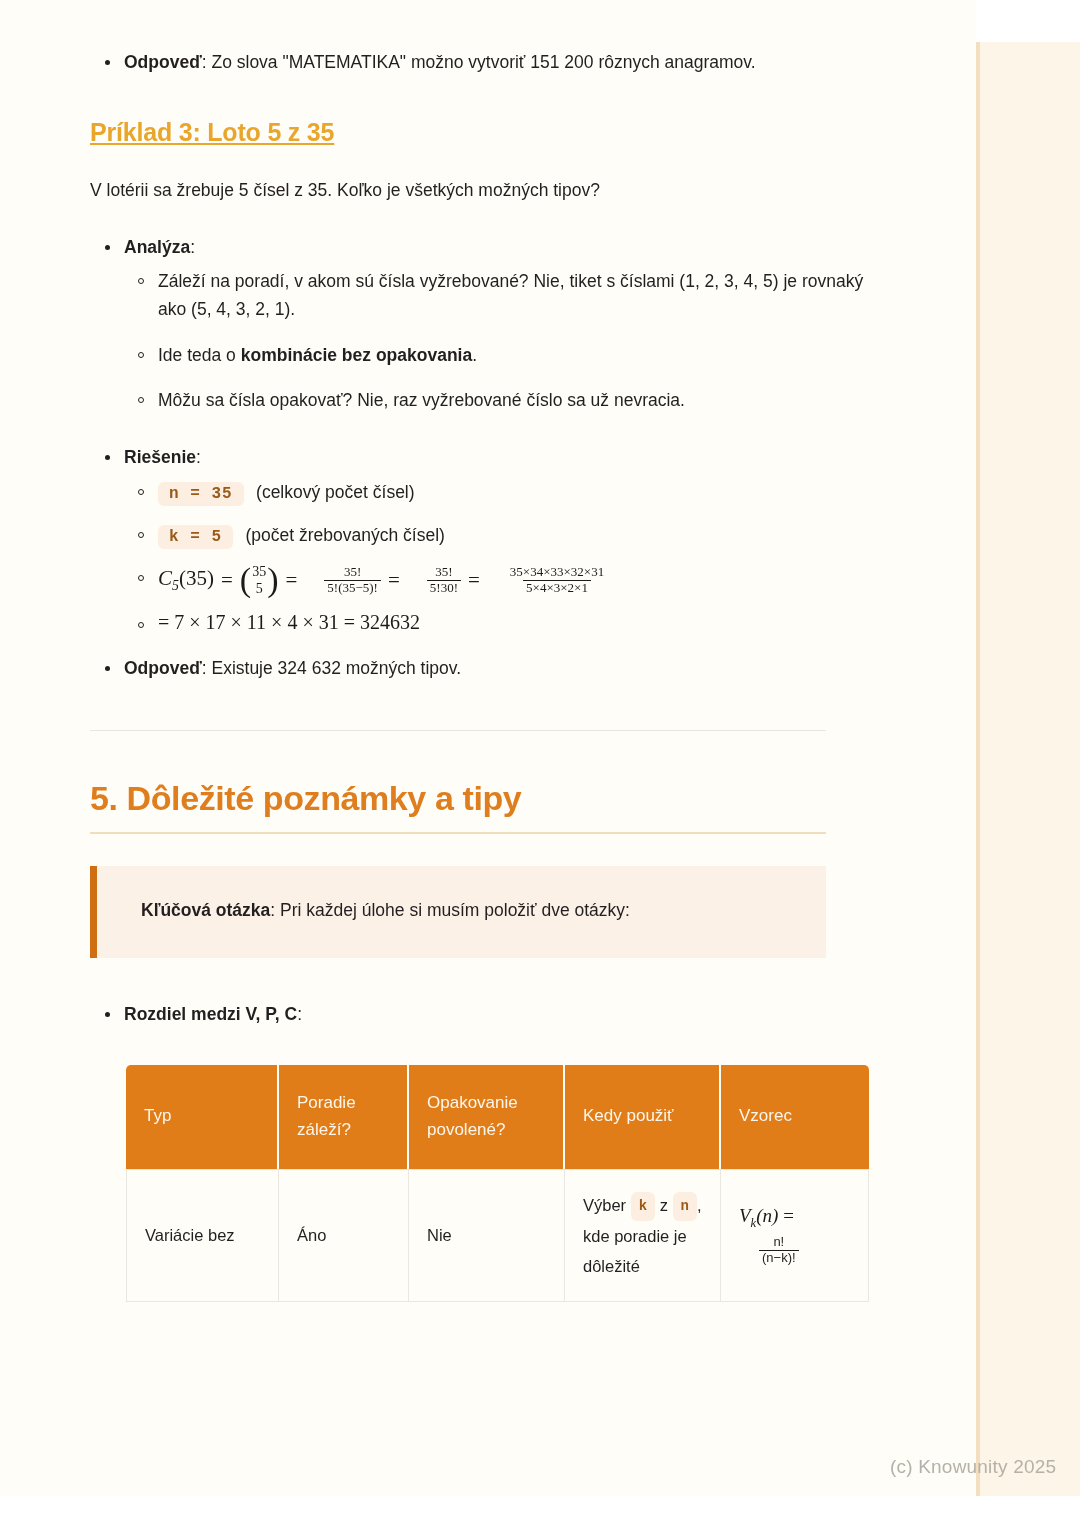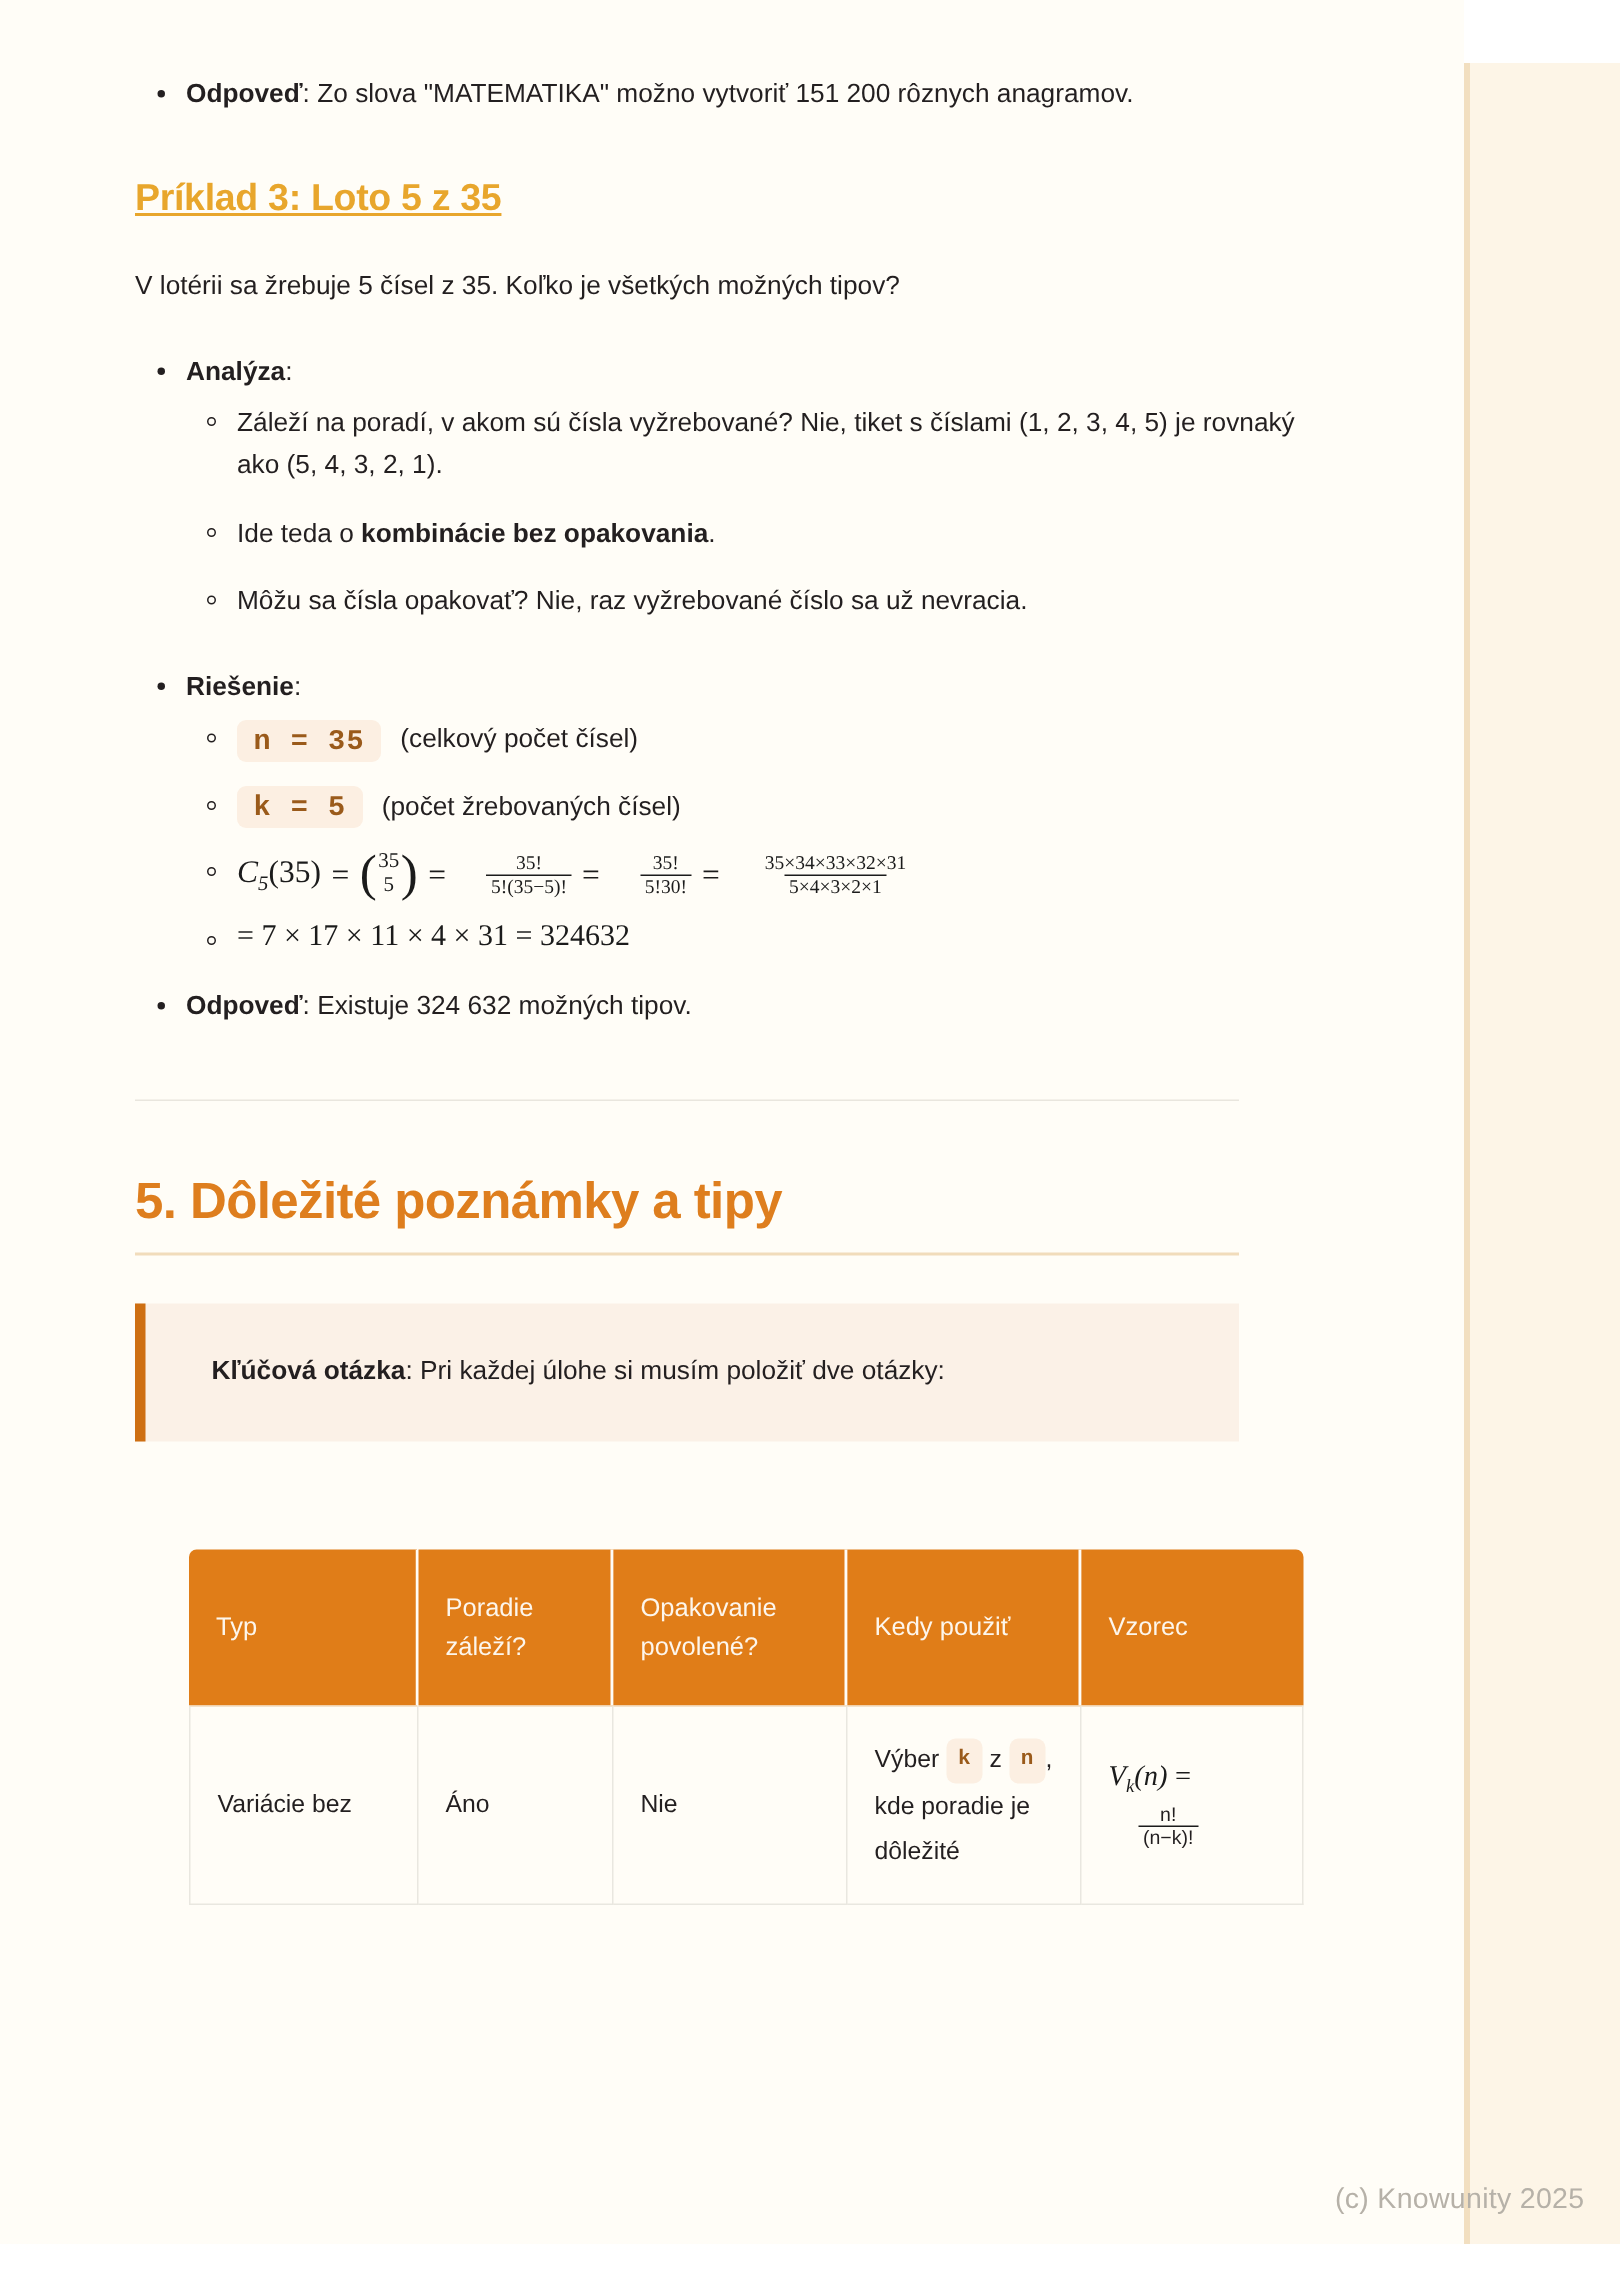--- a/index.html
+++ b/index.html
@@ -138,21 +138,21 @@
   .hr-soft {
     height: 1px;
     background: #e9e6de;
     width: 736px;
   }
 
   
   .code {
     display: inline-block;
     font-family: "Liberation Mono", "DejaVu Sans Mono", monospace;
-    font-size: 19px;
+    font-size: 16px;
     font-weight: bold;
     color: #9a5a1a;
     background: #fcefe2;
     border-radius: 6px;
     padding: 3px 11px;
     vertical-align: middle;
     letter-spacing: 1px;
     white-space: pre;
   }
   .code.sm {
@@ -369,20 +369,25 @@
   <div style="height:48px"></div>
   <h1 class="section-heading">5. Dôležité poznámky a tipy</h1>
   <div class="section-rule"></div>
 
   <div style="height:32px"></div>
   <div class="callout">
     <div class="txt"><b>Kľúčová otázka</b><span>: </span><span>Pri každej úlohe si musím položiť dve otázky:</span></div>
   </div>
 
   <div style="height:42px"></div>
+  <ul class="lvl1">
+    <li>
+      <span class="txt"><b>Rozdiel medzi V, P, C</b><span>:</span></span>
+    </li>
+  </ul>
 
   <div style="height:30px"></div>
   <div style="margin-left:36px">
     <table class="cmp">
       <colgroup>
         <col style="width:153px">
         <col style="width:130px">
         <col style="width:156px">
         <col style="width:156px">
         <col style="width:148px">

